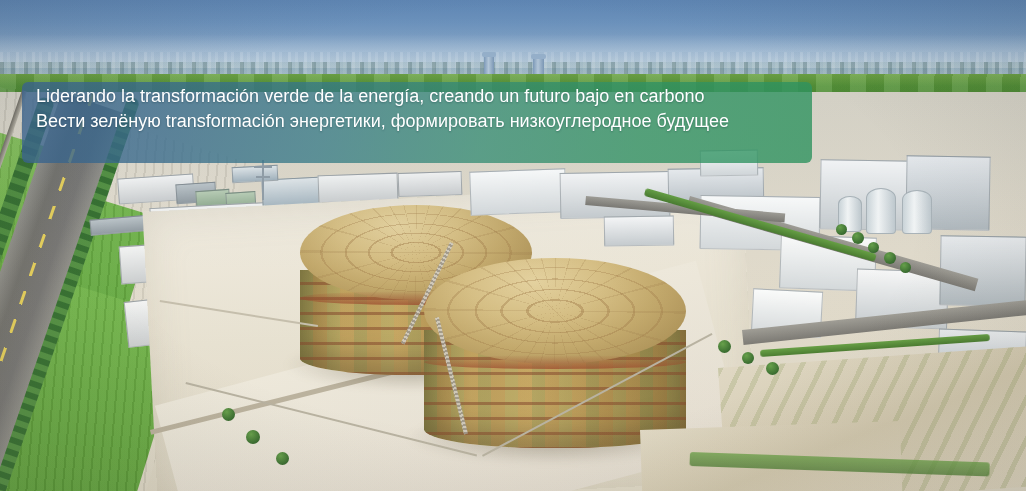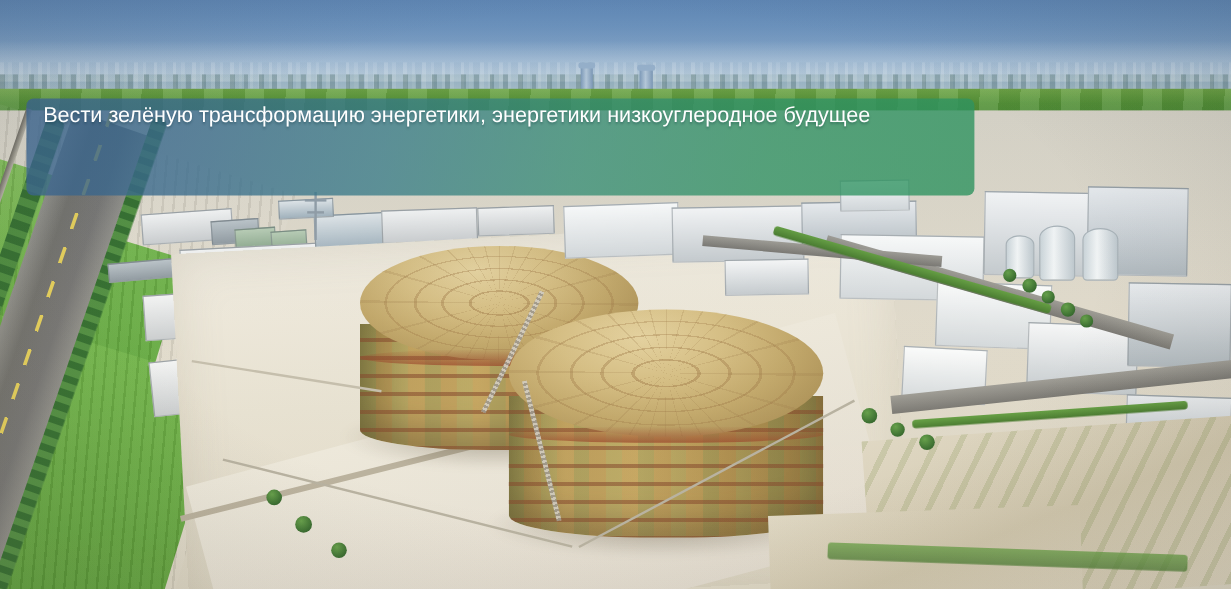--- a/index.html
+++ b/index.html
@@ -376,17 +376,18 @@
     <div class="tree" style="left:222px;top:408px;width:13px;height:13px"></div>
     <div class="tree" style="left:246px;top:430px;width:14px;height:14px"></div>
     <div class="tree" style="left:276px;top:452px;width:13px;height:13px"></div>
 
     <div class="tone"></div>
     <div class="vig"></div>
   </div>
 
   <div class="overlay">
     <div class="ov-lines">
-      <div class="line-sub2">Вести зелёную трансформацию энергетики, энергетики низкоуглеродное будущее</div>
+      <div class="line-sub">Liderando la transformación verde de la energía, creando un futuro bajo en carbono</div>
+      <div class="line-sub2">Вести зелёную transformación энергетики, формировать низкоуглеродное будущее</div>
     </div>
   </div>
 
 </div>
 
 </body></html>

